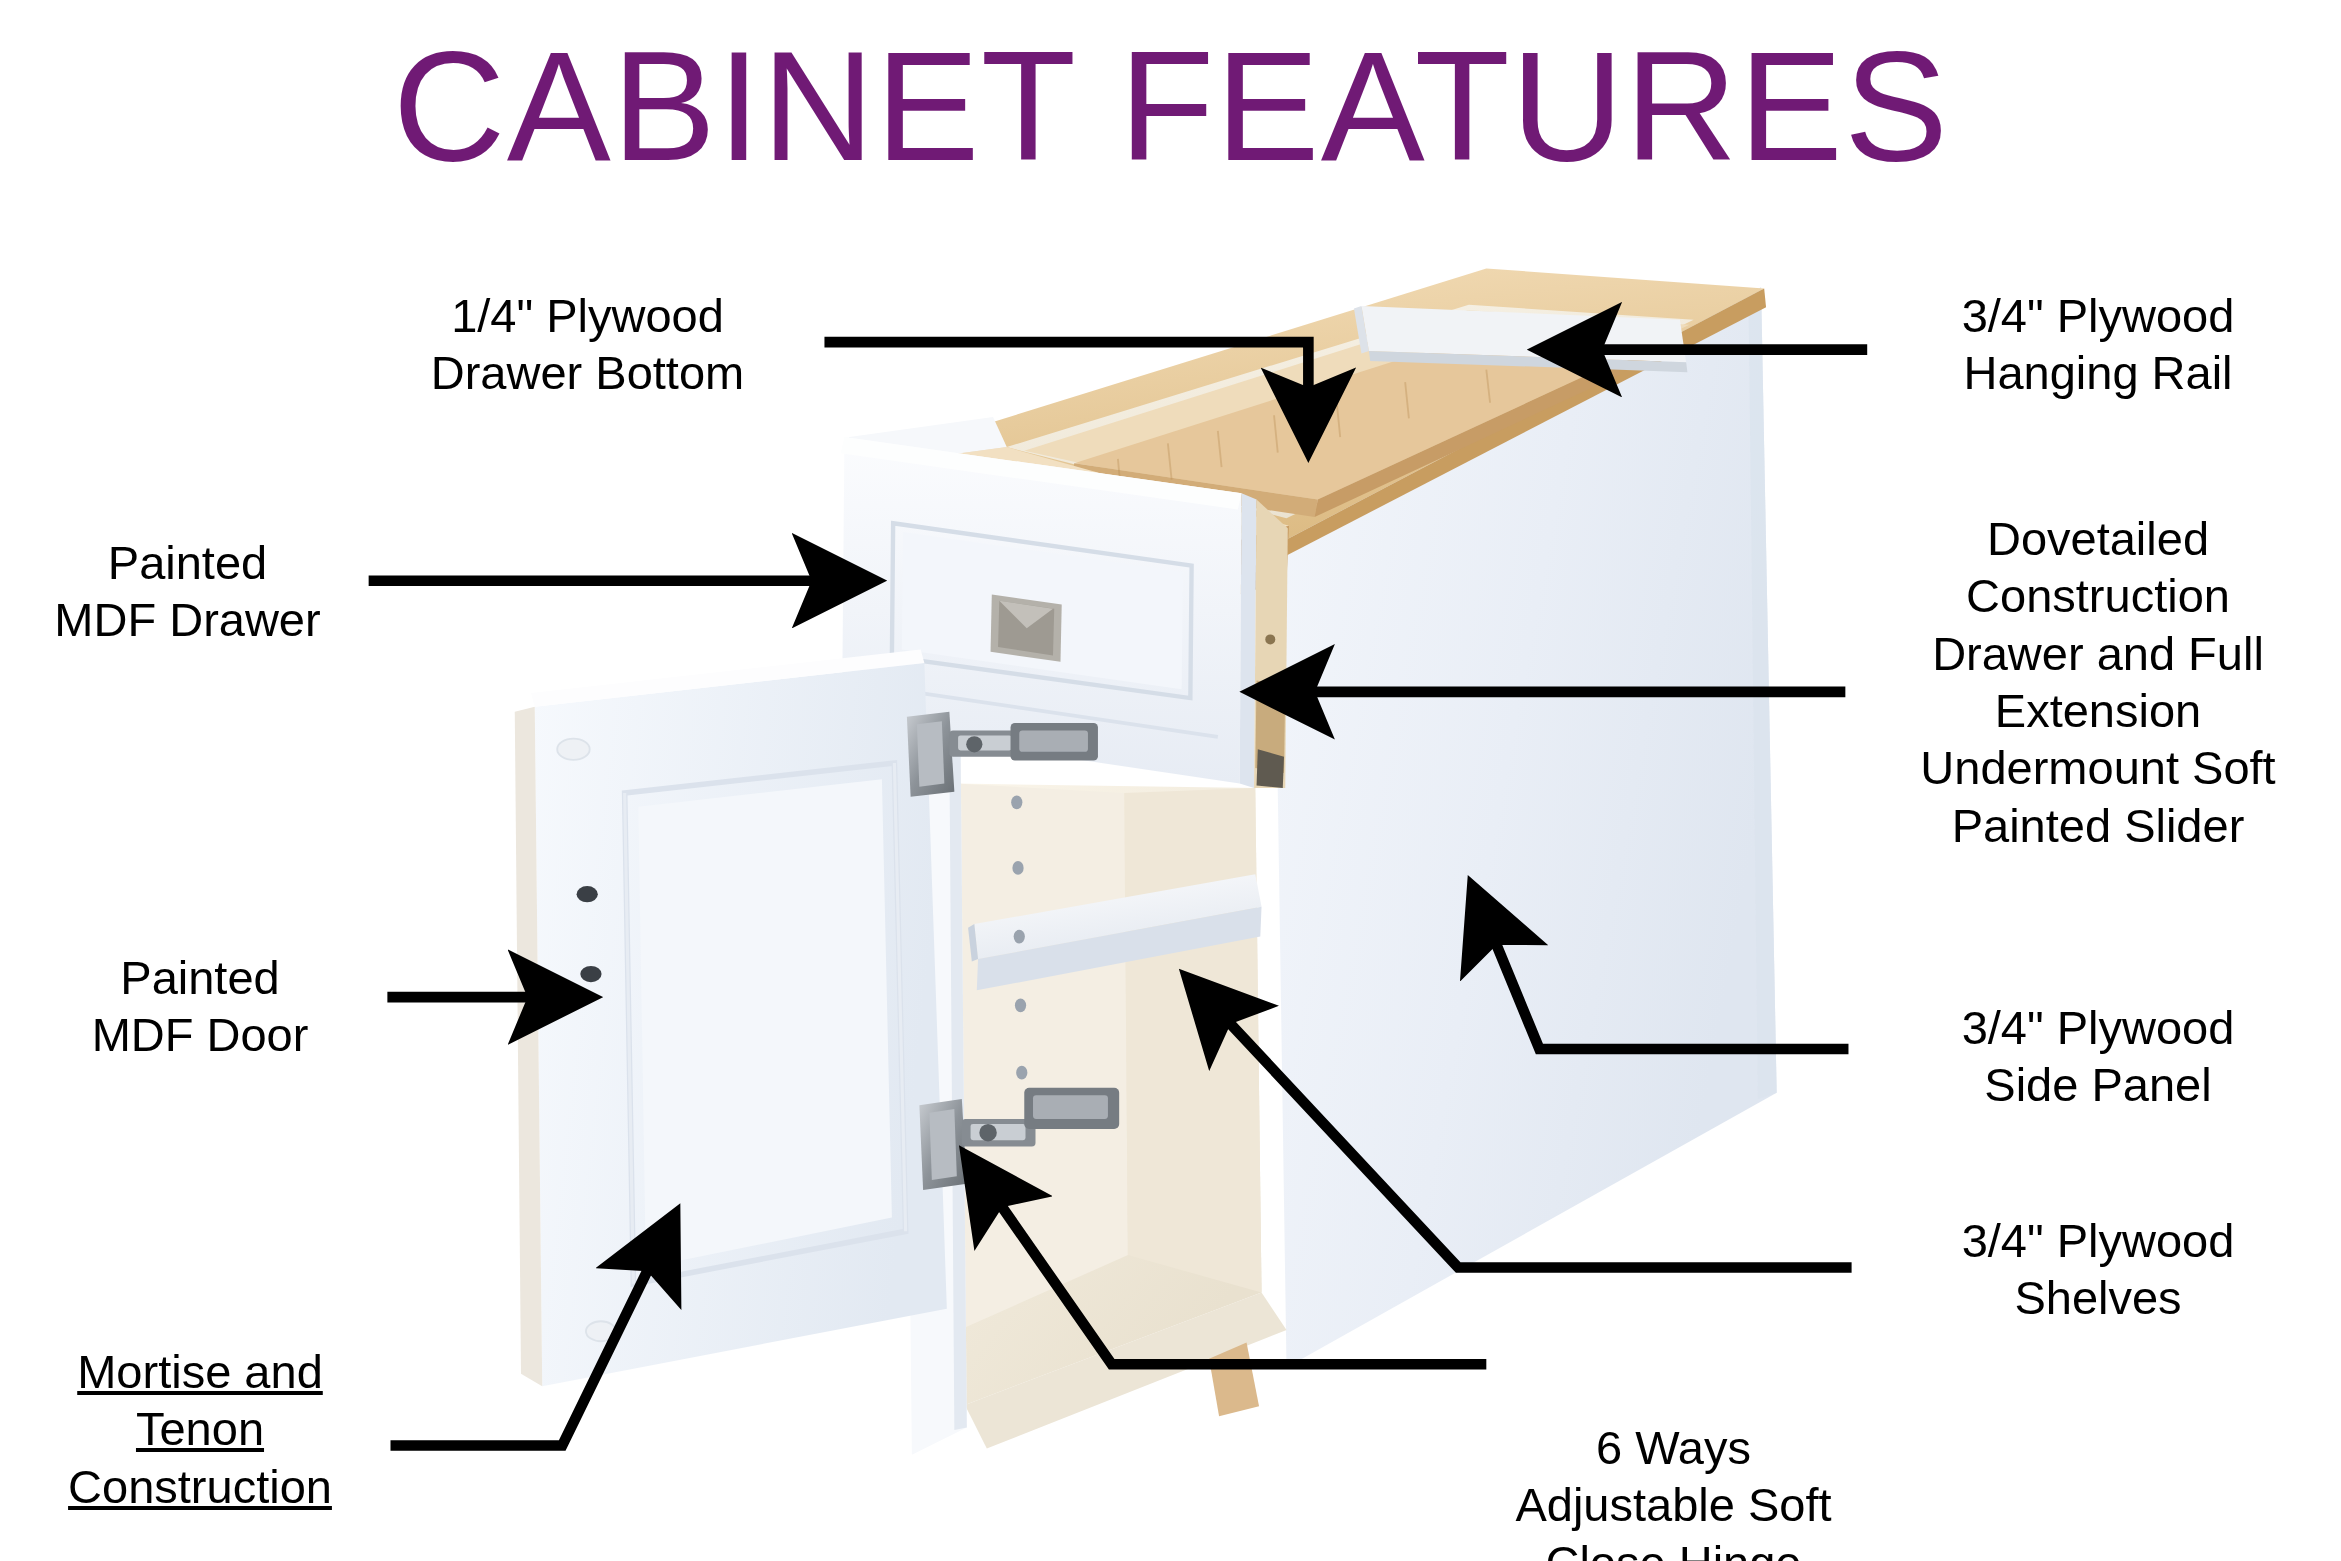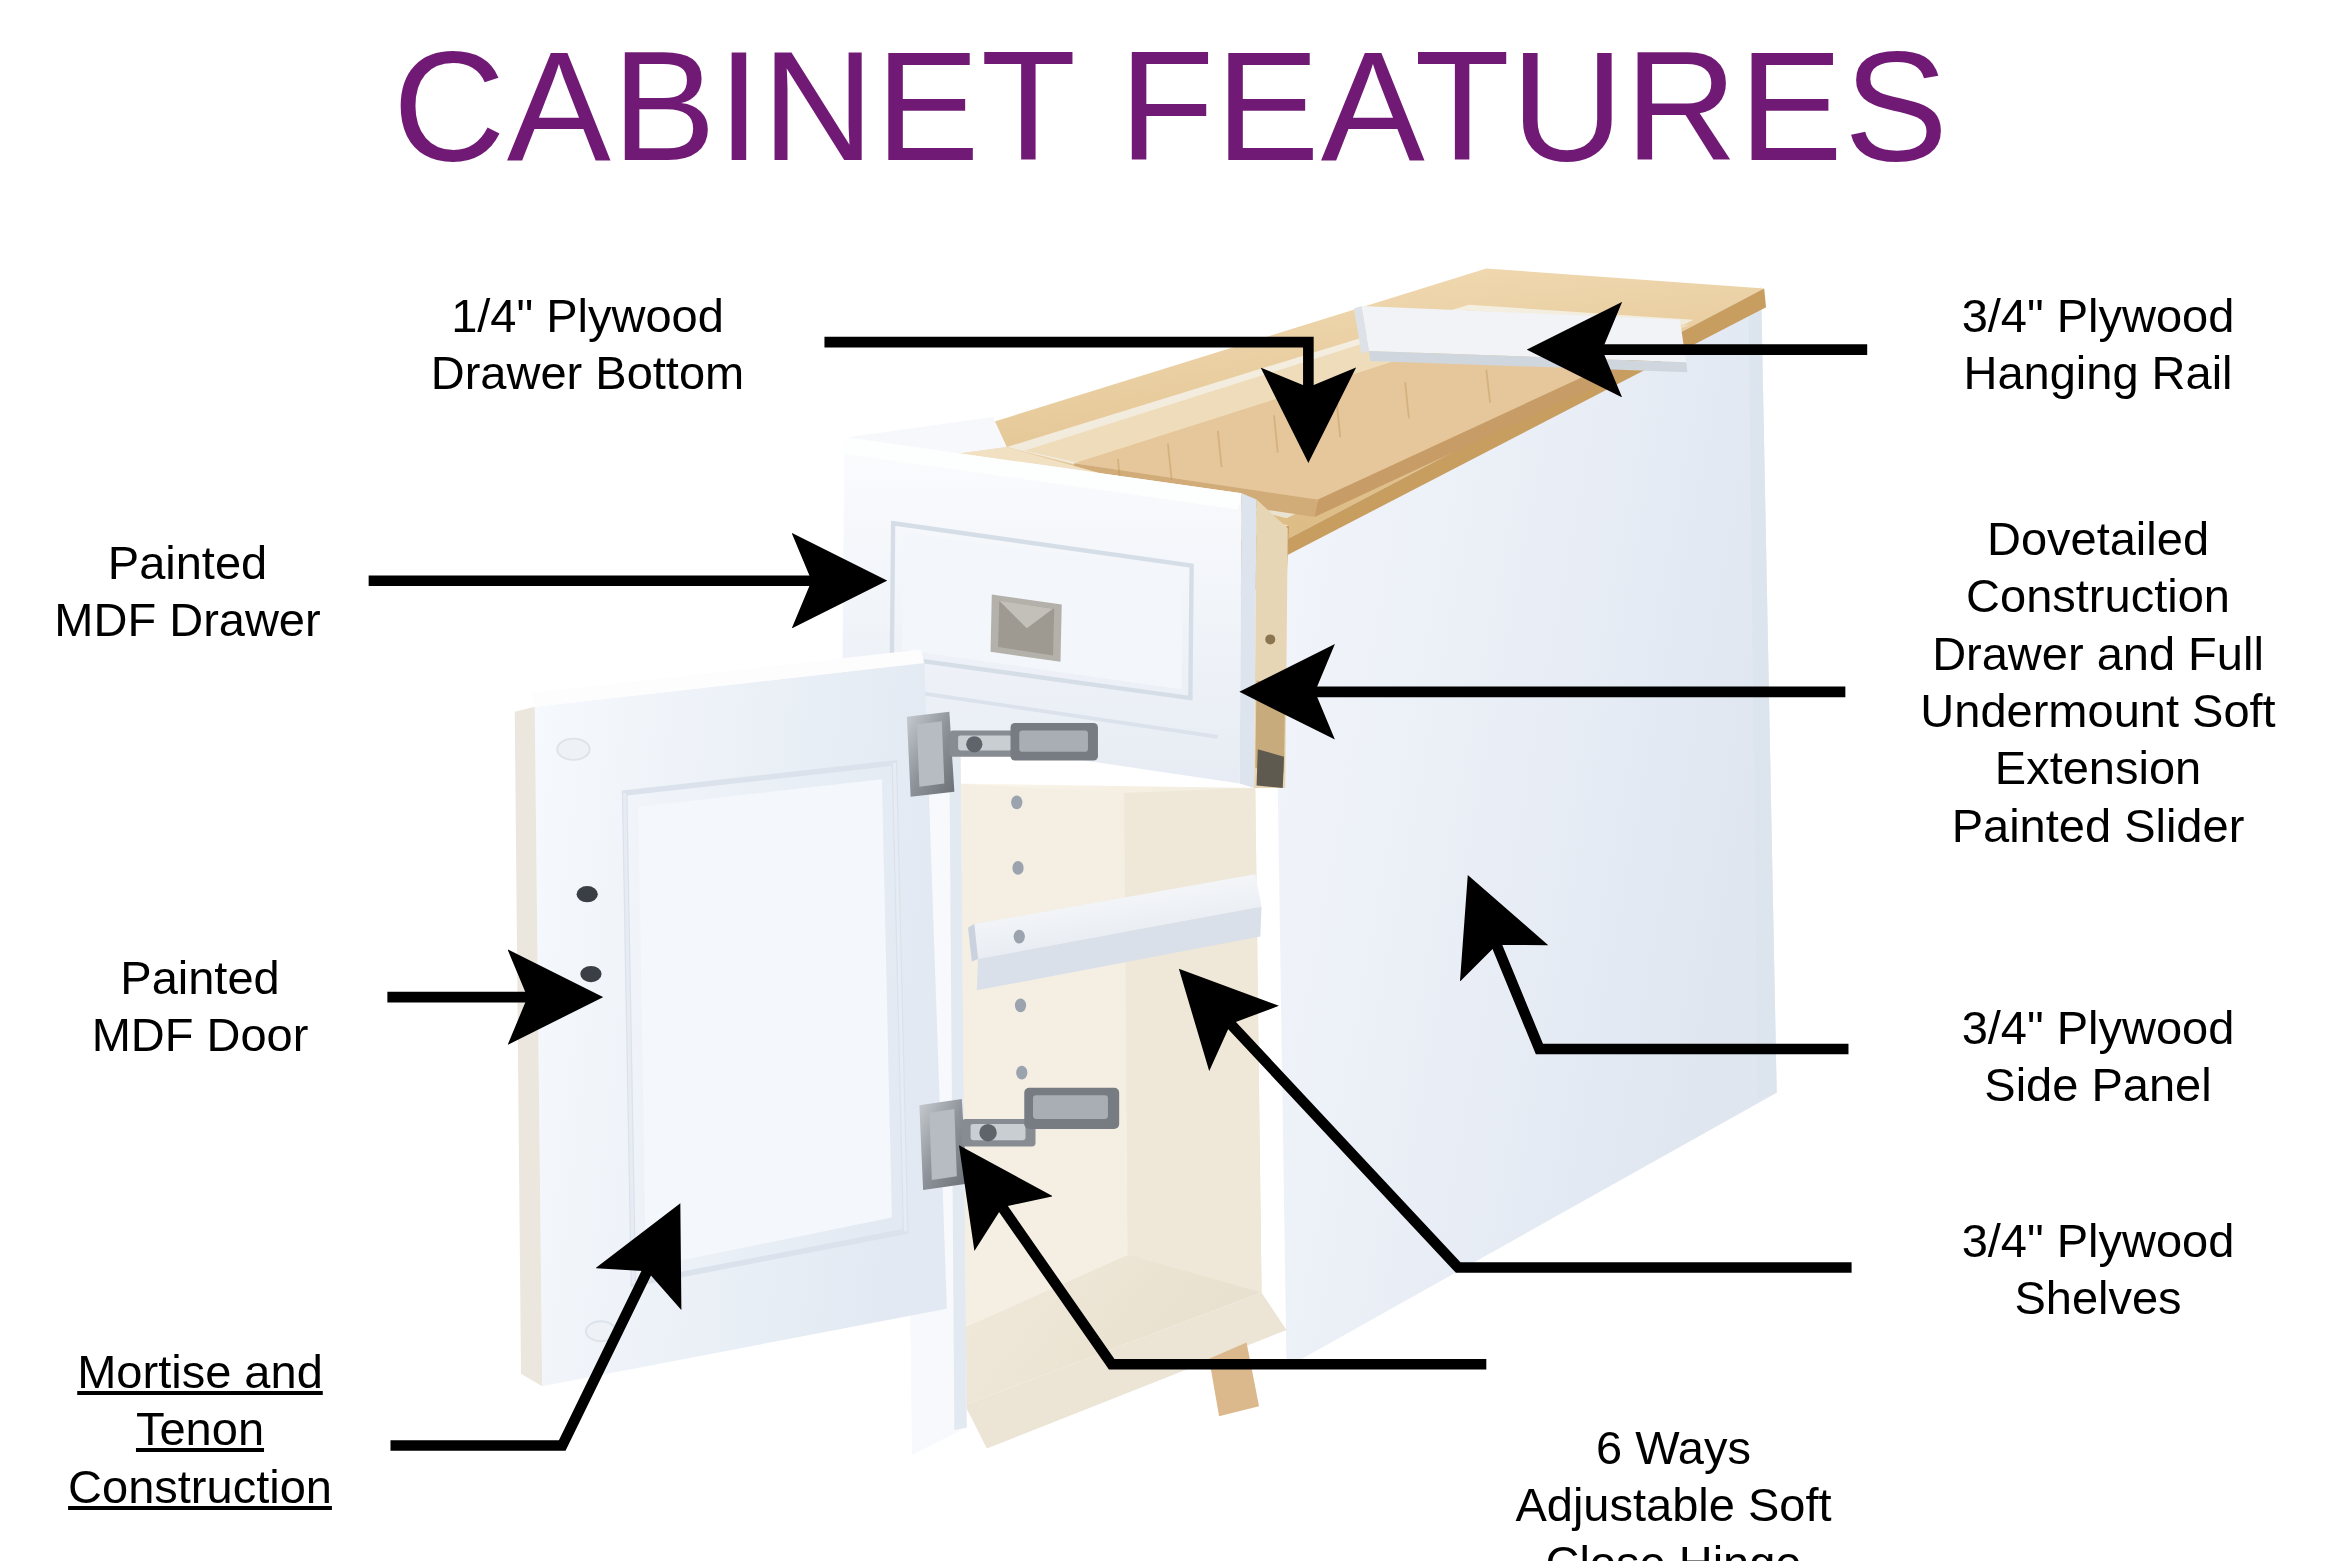--- a/index.html
+++ b/index.html
@@ -249,22 +249,22 @@
 
   <div class="lbl c" style="left:12.5px;top:534px;width:350px;">
     <div>Painted</div>
     <div>MDF Drawer</div>
   </div>
 
   <div class="lbl c" style="left:1867px;top:510px;width:462px;">
     <div>Dovetailed</div>
     <div>Construction</div>
     <div>Drawer and Full</div>
+    <div>Extension</div>
     <div>Undermount Soft</div>
-    <div>Extension</div>
     <div>Painted Slider</div>
   </div>
 
   <div class="lbl c" style="left:25px;top:949px;width:350px;">
     <div>Painted</div>
     <div>MDF Door</div>
   </div>
 
   <div class="lbl c" style="left:1867px;top:999px;width:462px;">
     <div>3/4" Plywood</div>

